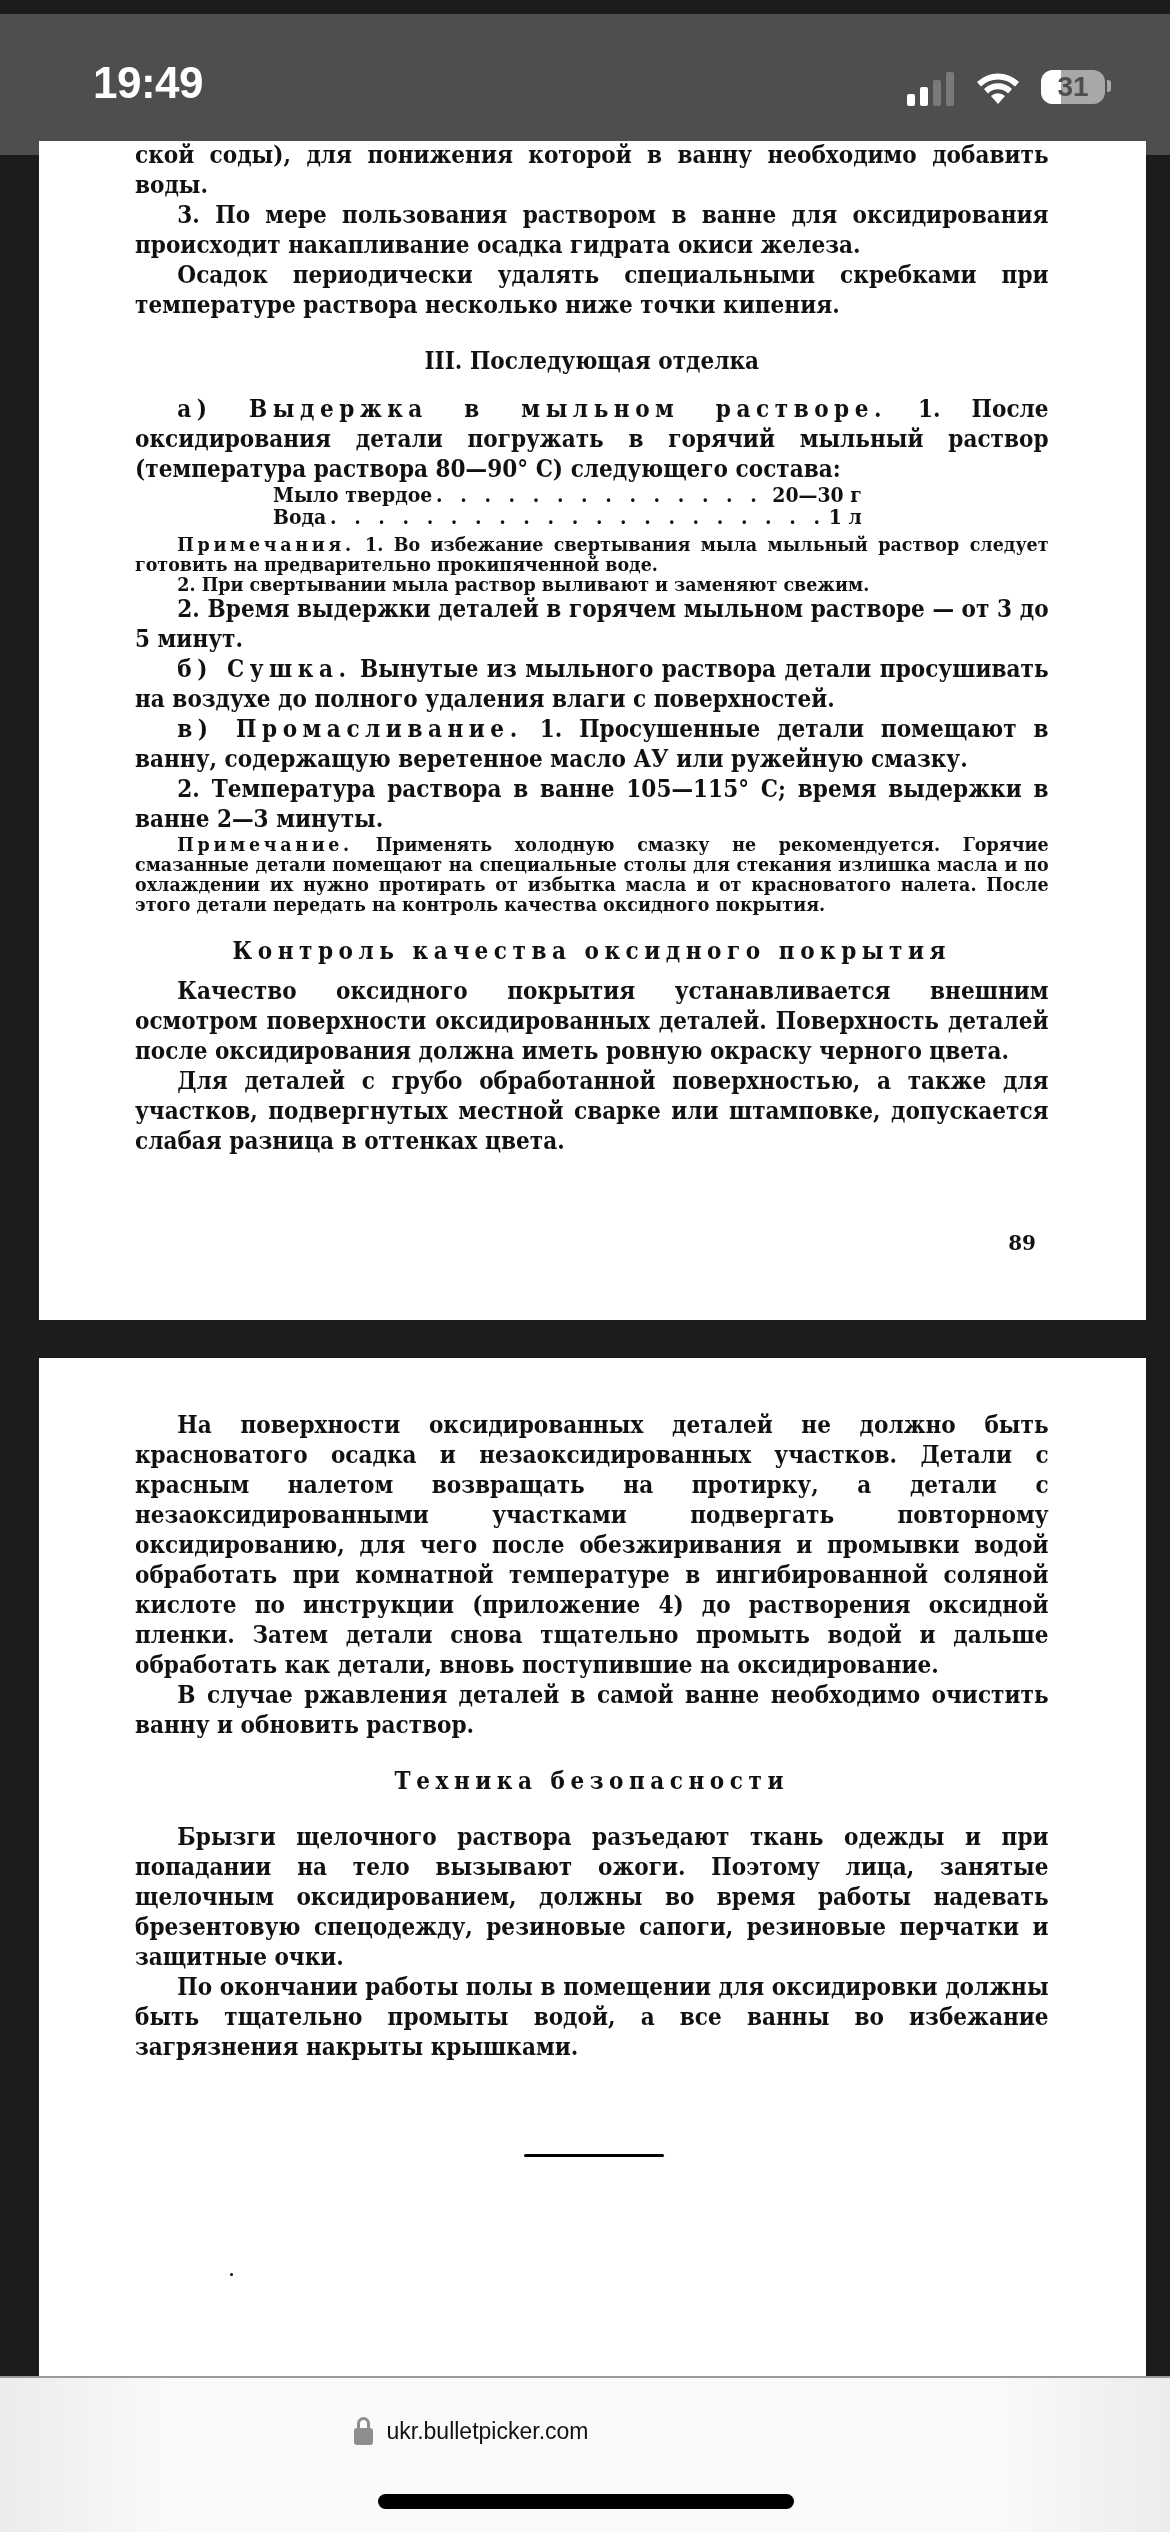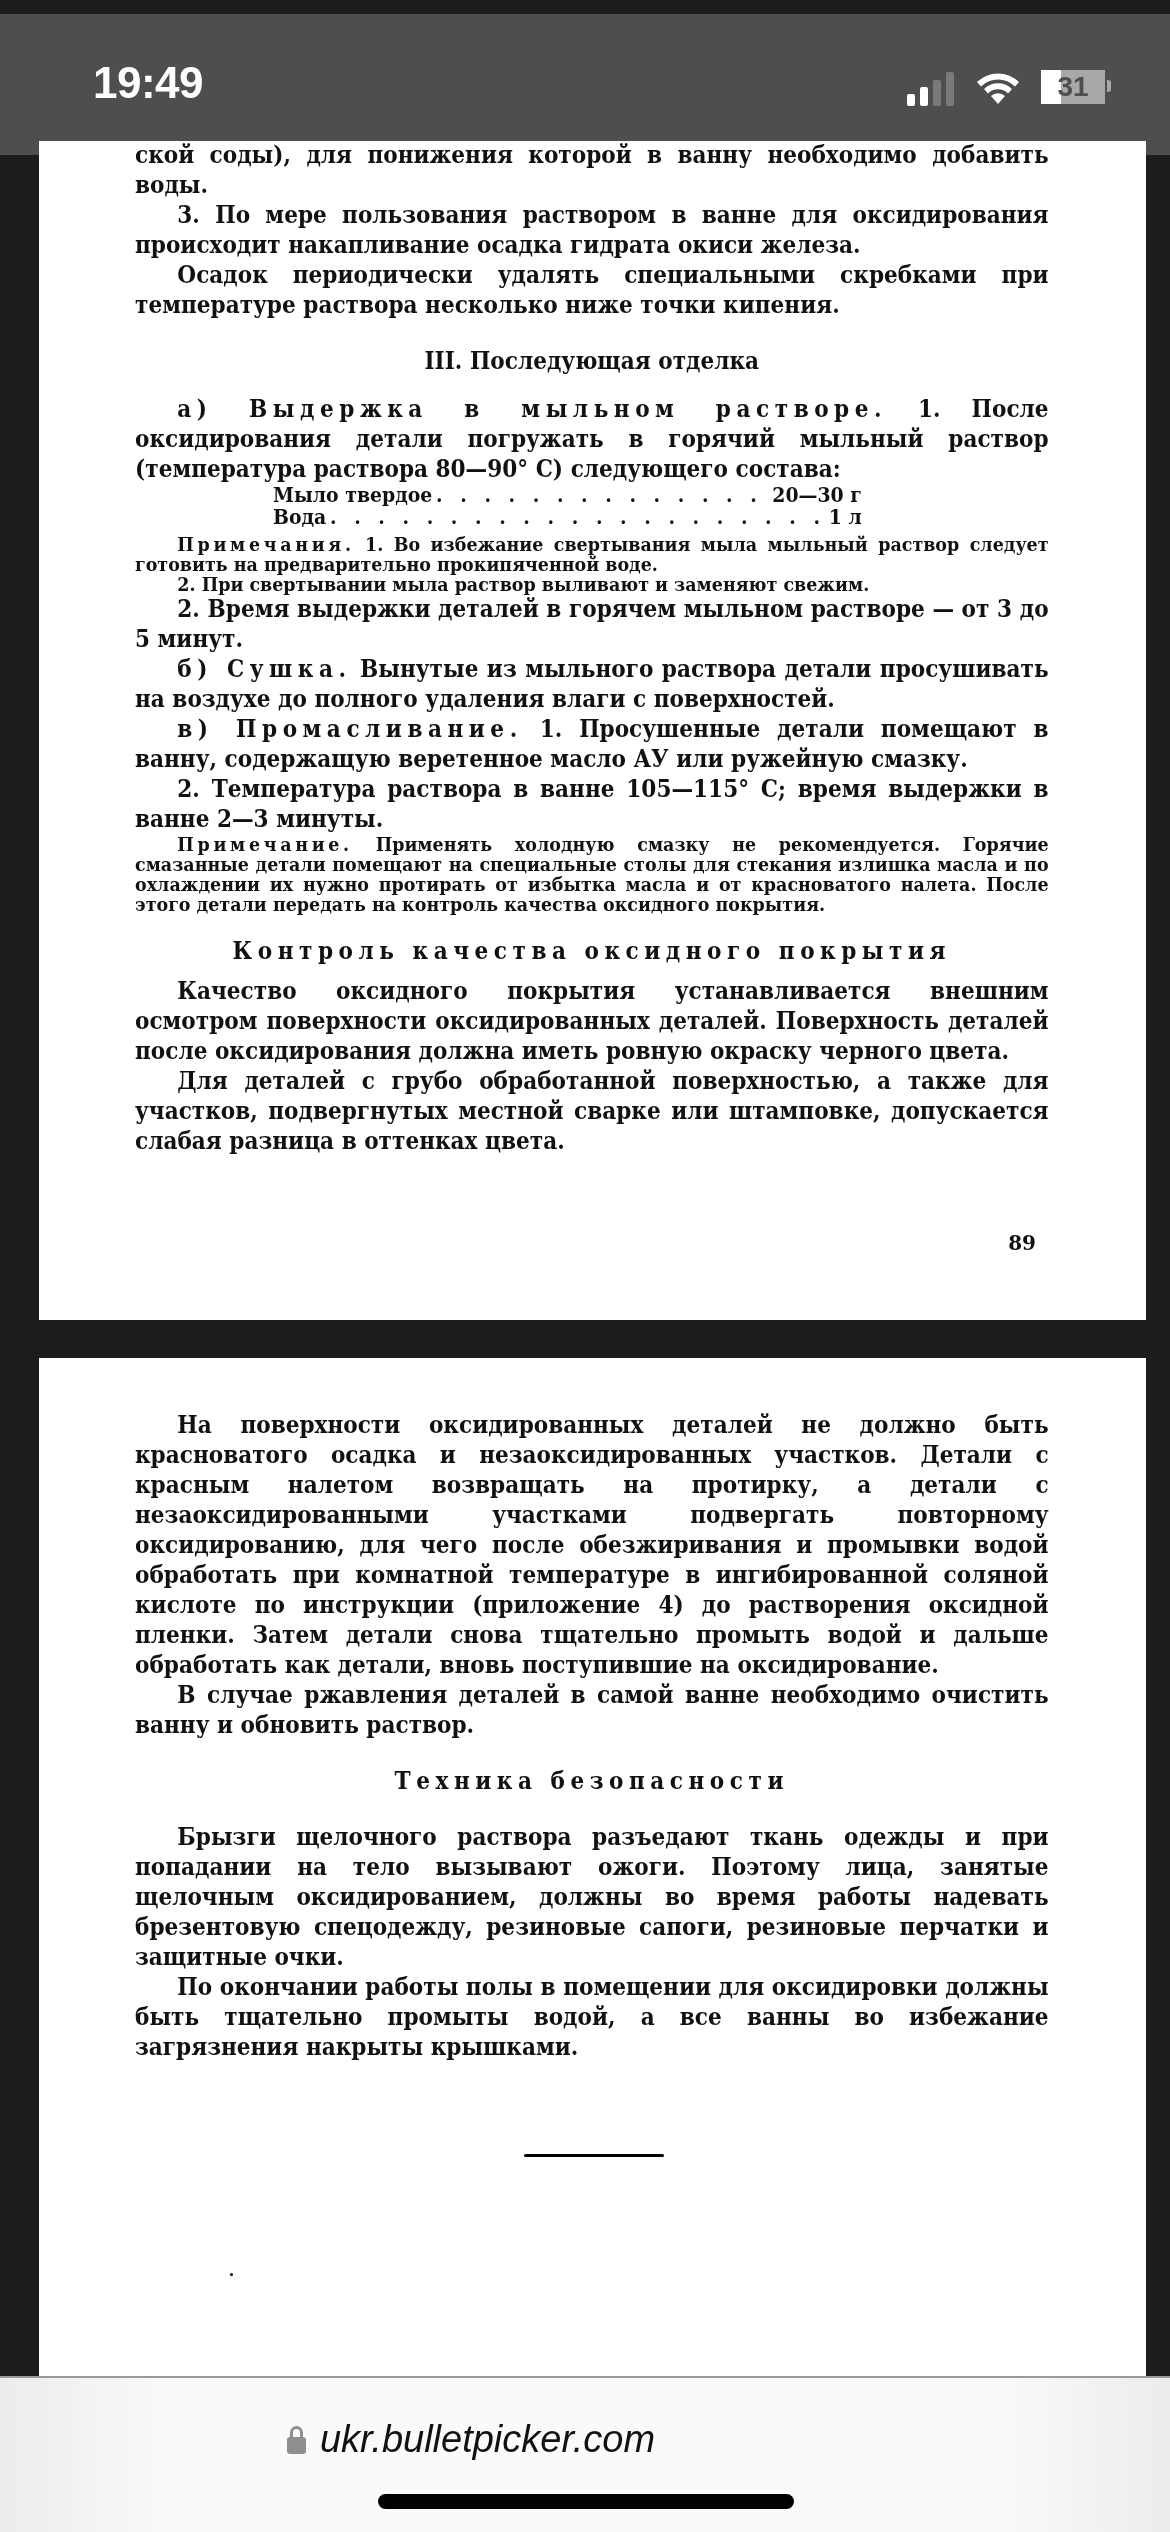--- a/index.html
+++ b/index.html
@@ -18,21 +18,21 @@
   .time {
     position:absolute; left:93px; top:44px; font-family:"Liberation Sans", sans-serif;
     font-size:44px; font-weight:600; color:#fff; letter-spacing:-0.5px;
   }
   .signal { position:absolute; left:907px; top:58px; width:50px; height:34px; }
   .signal span { position:absolute; bottom:0; width:8px; border-radius:2px; background:#fff; }
   .signal span.dim { background:#7a7a7a; }
   .wifi { position:absolute; left:975px; top:56px; width:46px; height:36px; }
   .battery {
     position:absolute; left:1041px; top:56px; width:64px; height:34px;
-    border-radius:0; overflow:hidden; background:#a8a8a8;
+    border-radius:12px; overflow:hidden; background:#a8a8a8;
     font-family:"Liberation Sans", sans-serif; font-weight:700; font-size:28px;
     color:#4e4e4e; text-align:center; line-height:34px;
   }
   .battery .fill { position:absolute; left:0; top:0; bottom:0; width:31%; background:#fff; }
   .battery .pct { position:relative; }
   .battery-cap { position:absolute; left:1107px; top:66px; width:4px; height:12px; background:#a8a8a8; border-radius:0 3px 3px 0; }
 
   
   .page {
     position:absolute; left:39px; width:1107px; background:#fff;
@@ -59,21 +59,21 @@
   .speck { position:absolute; left:191px; top:915px; width:3px; height:3px; background:#000; border-radius:50%; }
 
   
   .urlbar {
     position:absolute; left:0; top:2376px; width:1170px; height:156px;
     background:linear-gradient(to right,#ececec 0%,#fafafa 15%,#fafafa 85%,#ececec 100%);
     border-top:2px solid #9a9a9a;
   }
   .url {
     position:absolute; left:0; width:942px; top:40px; text-align:center;
-    font-family:"Liberation Sans", sans-serif; font-size:38px; color:#111;font-style:italic;
+    font-family:"Liberation Sans", sans-serif; font-size:23px; color:#111;
   }
   .lock { display:inline-block; vertical-align:middle; margin-right:14px; position:relative; width:19px; height:28px; top:-2px; }
   .lock .shackle { position:absolute; left:3px; top:0; width:13px; height:14px; border:3px solid #8e8e8e; border-bottom:none; border-radius:8px 8px 0 0; box-sizing:border-box; }
   .lock .body { position:absolute; left:0; top:11px; width:19px; height:17px; background:#8e8e8e; border-radius:3px; }
   .home-indicator { position:absolute; left:378px; top:2494px; width:416px; height:15px; background:#000; border-radius:8px; }
 </style>
 </head>
 <body>
 
 <div class="statusbar">

